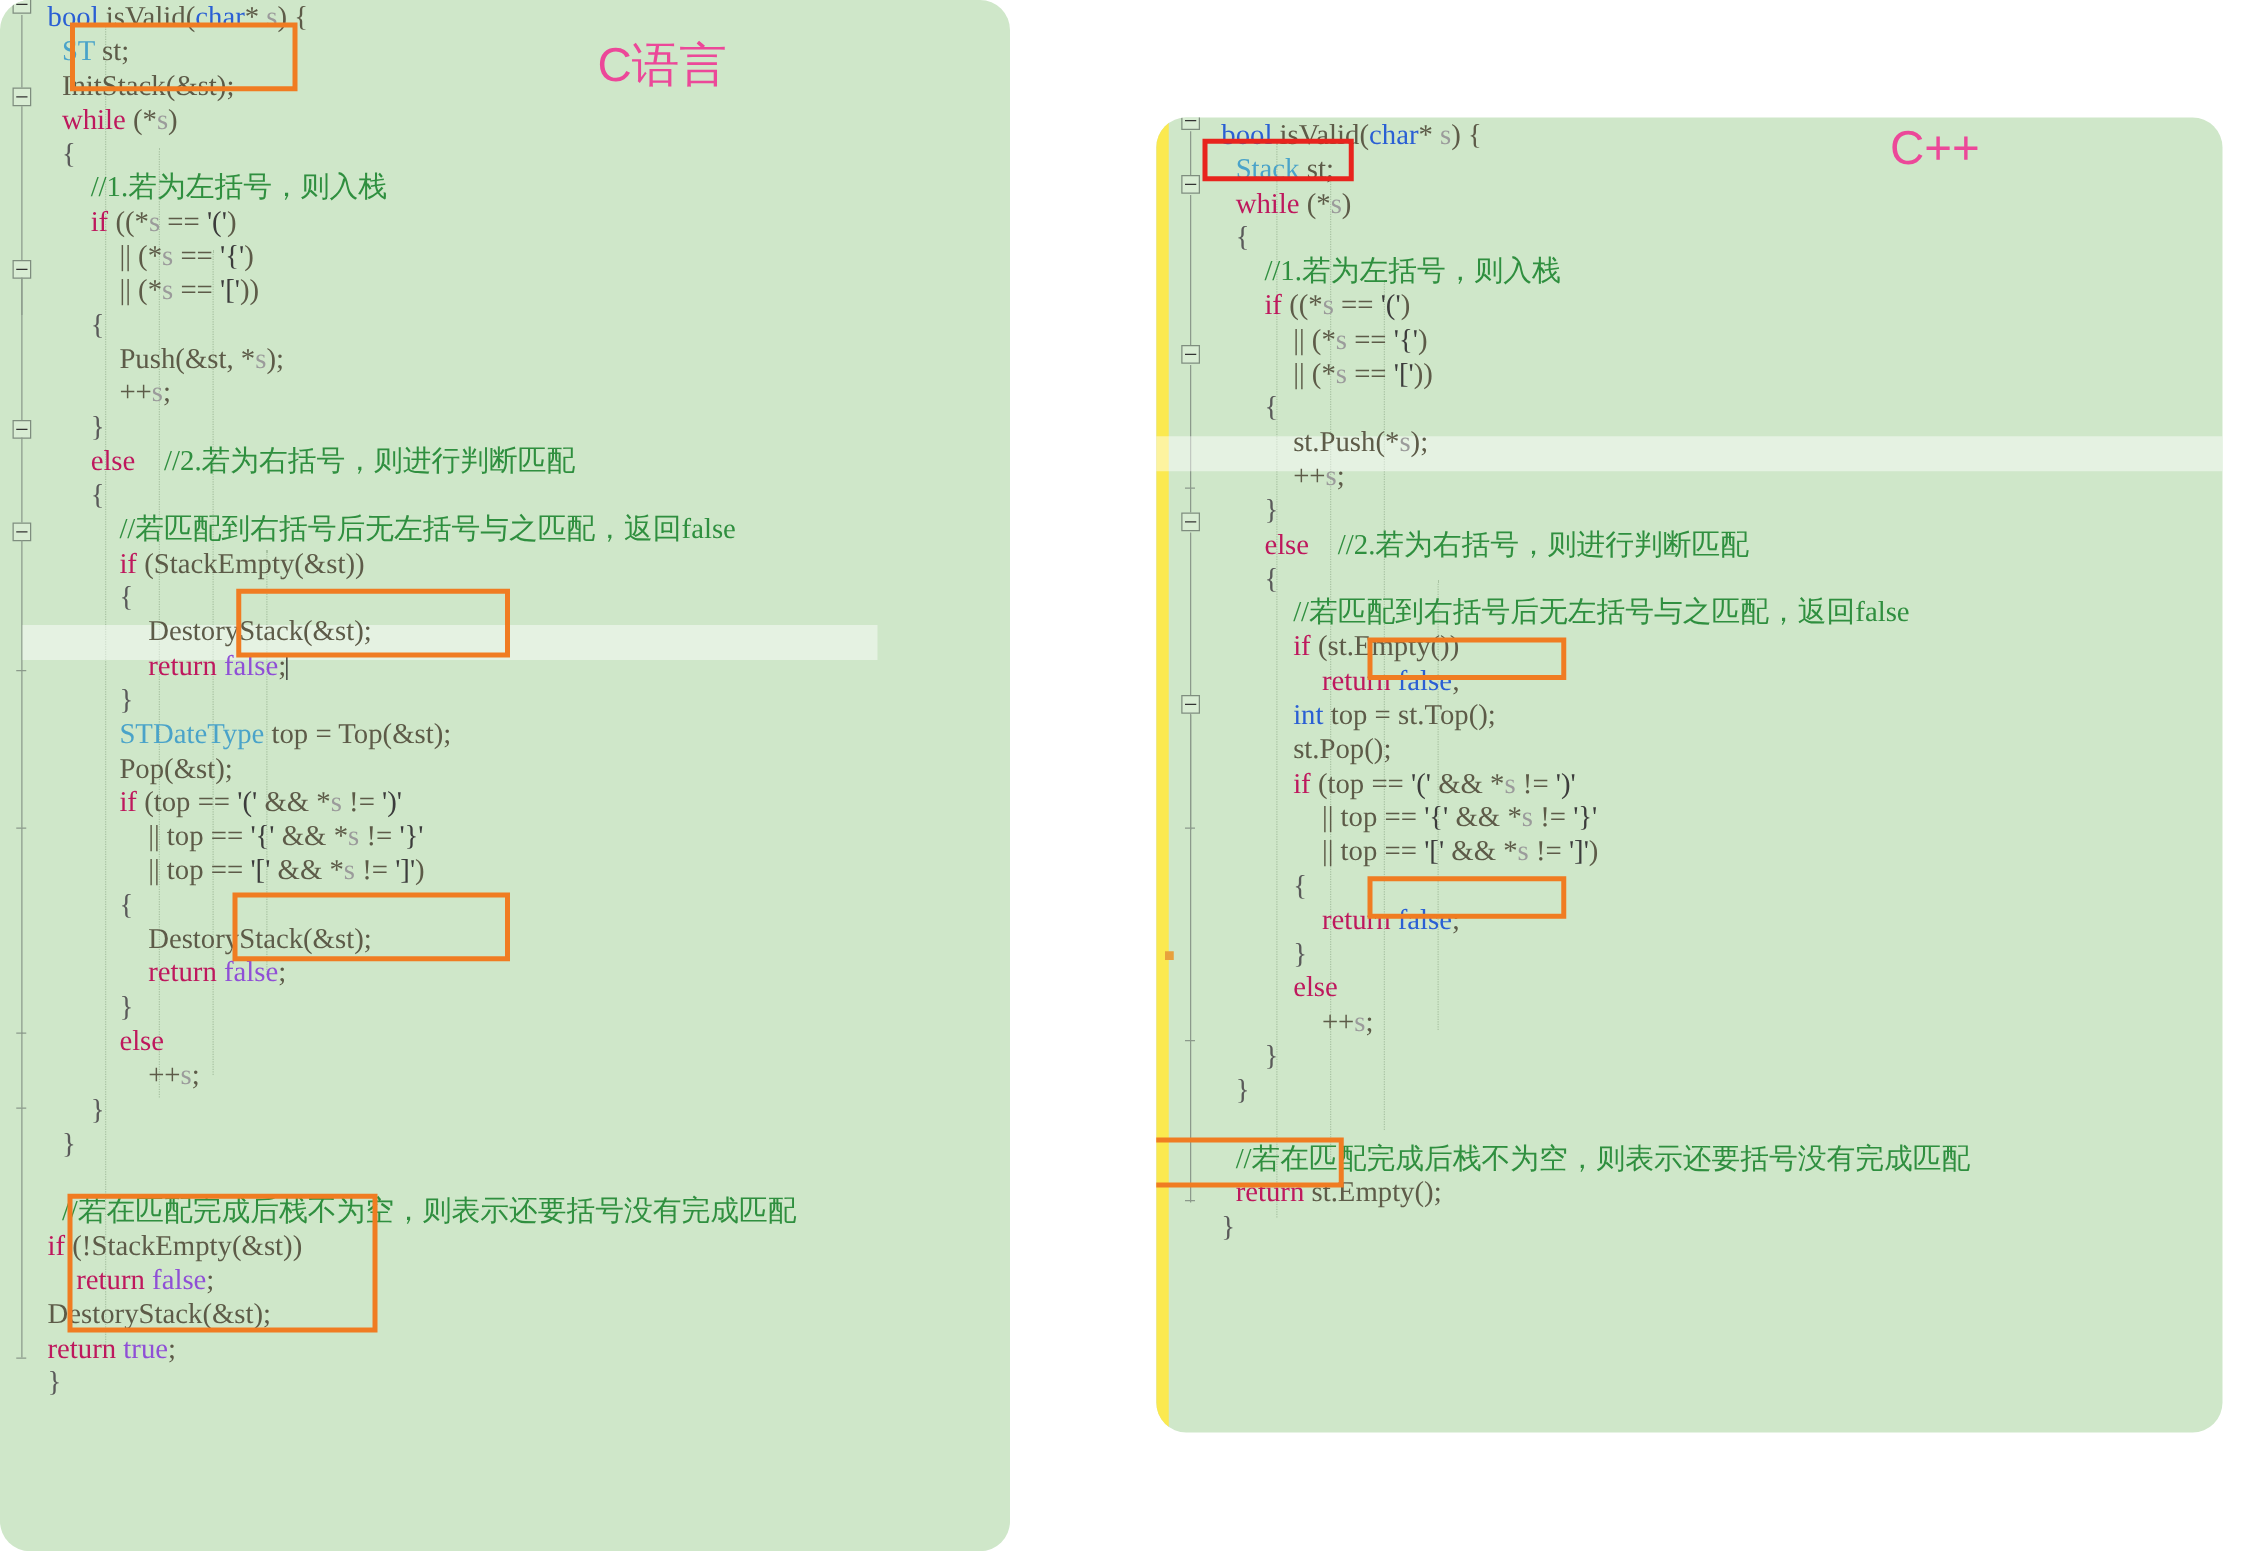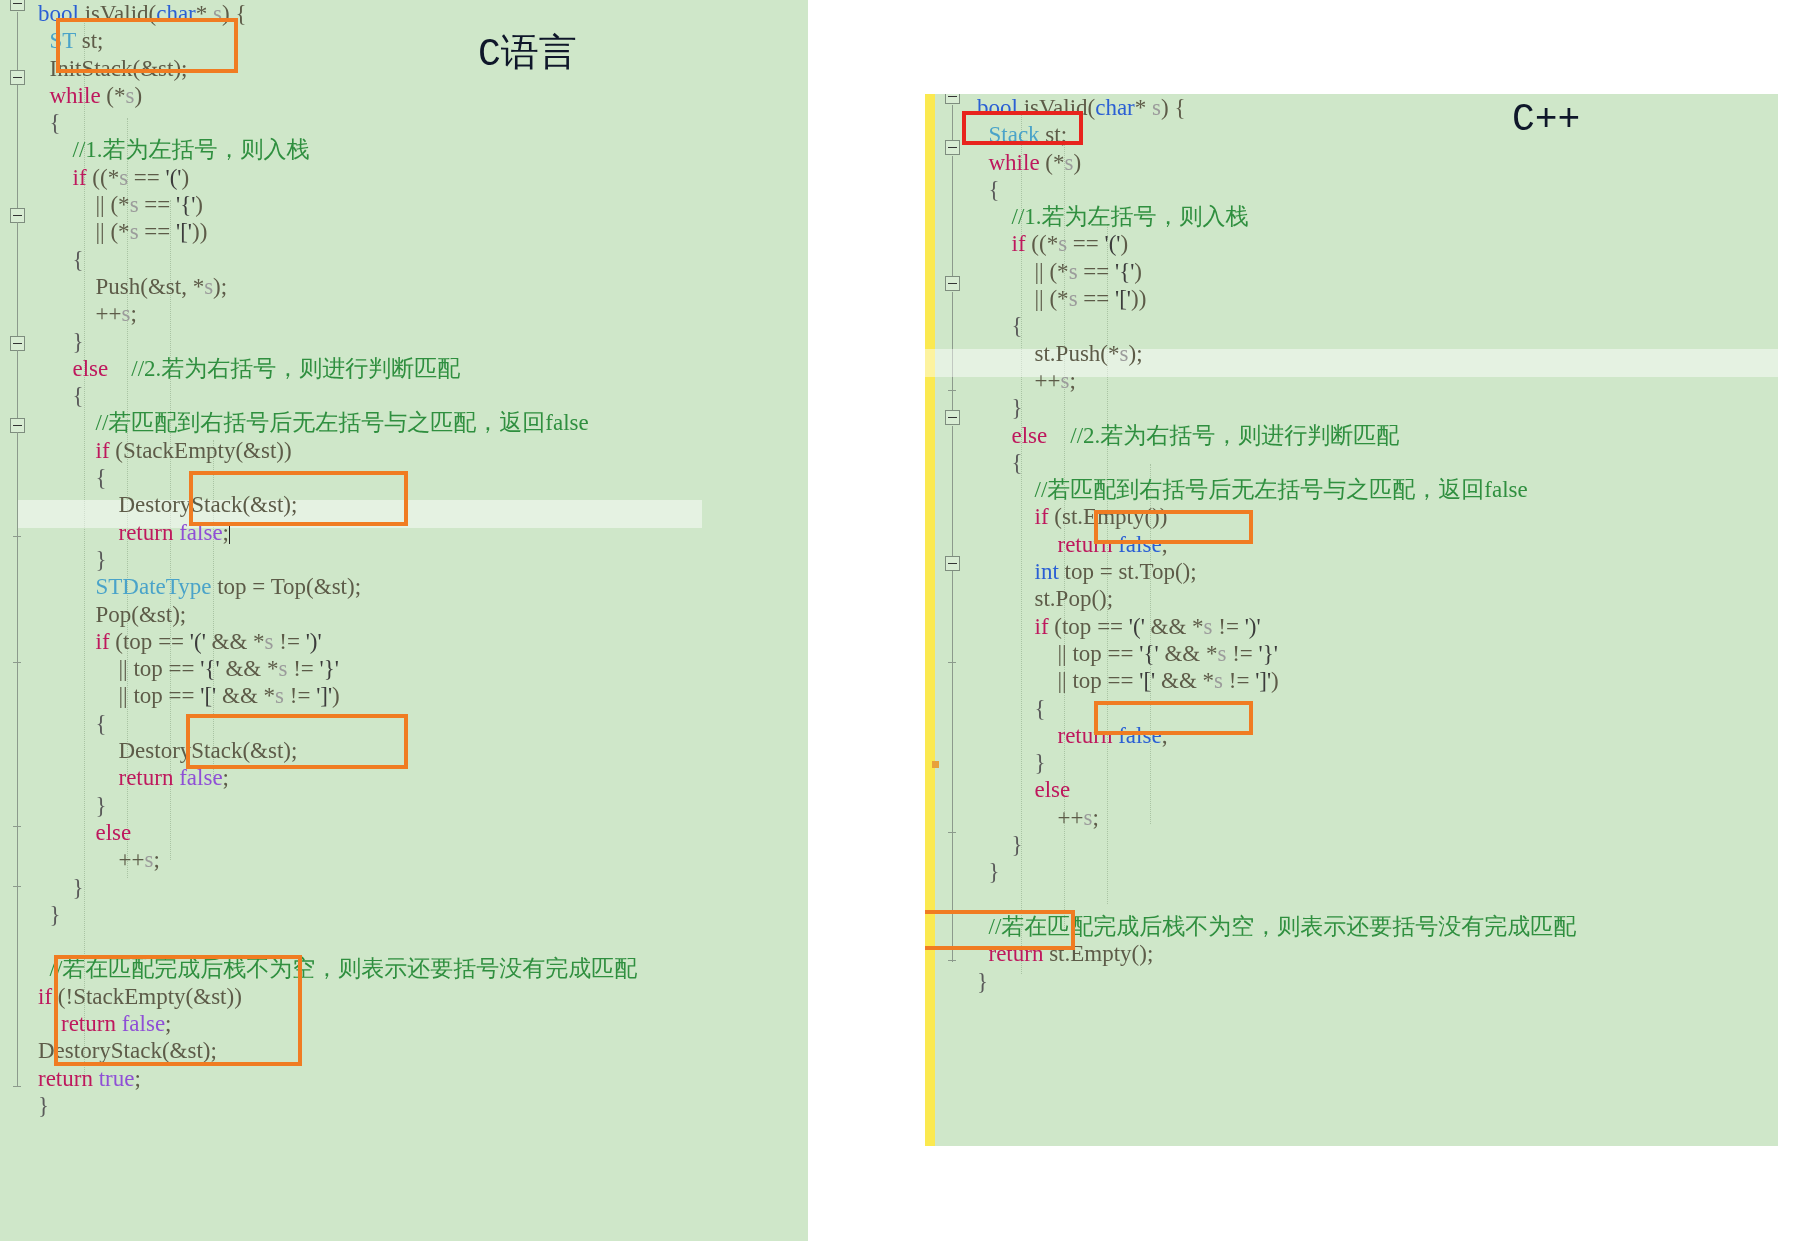--- a/index.html
+++ b/index.html
@@ -14,20 +14,21 @@
     overflow: hidden;
     font-family: "Liberation Serif", serif;
   }
 
   
   .editor {
     position: absolute;
     background: #cfe7c9;
     overflow: hidden;
     box-sizing: border-box;
+    border-radius: 24px;
   }
   #pane-c {
     left: 0px;
     top: 0px;
     width: 808px;
     height: 1241px;
   }
   #pane-cpp {
     left: 925px;
     top: 94px;
@@ -151,22 +152,22 @@
     position: absolute;
     box-sizing: border-box;
     pointer-events: none;
   }
   .annot.orange { border: 4px solid #f07c22; }
   .annot.red    { border: 4px solid #e8241d; }
 
   
   .title {
     position: absolute;
-    font-family: Liberation Mono, monospace;
-    color: #0f172a;
+    font-family: Liberation Sans, sans-serif;
+    color: #ec4899;
     white-space: nowrap;
   }
   #title-c   { left: 478px; top: 27px;  font-size: 38px; }
   #title-cpp { left: 1512px; top: 98px; font-size: 38px; }
 </style>
 </head>
 <body>
 
 <div class="editor" id="pane-c">
 

